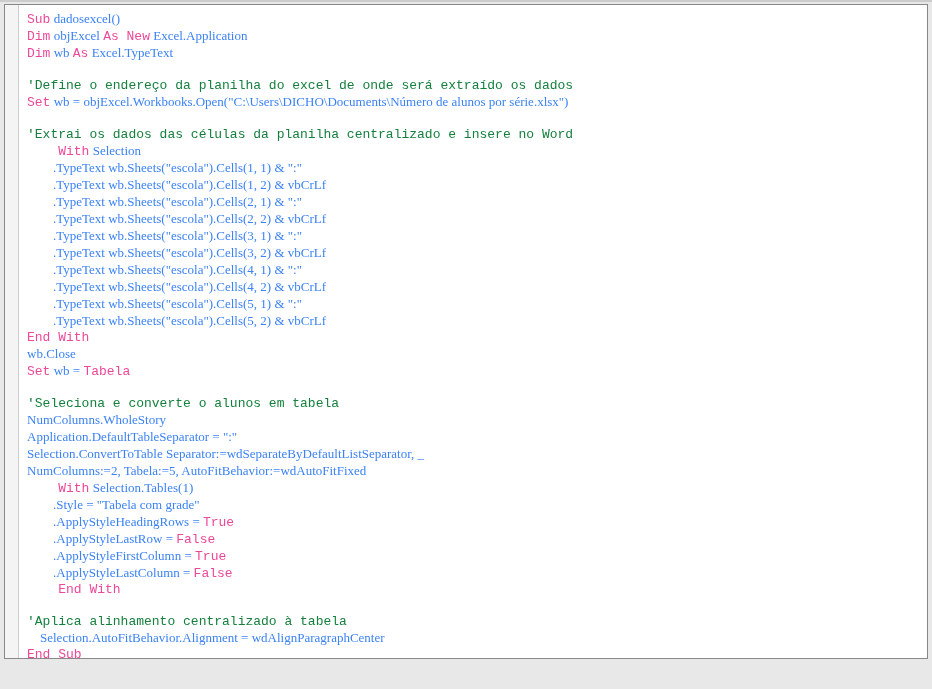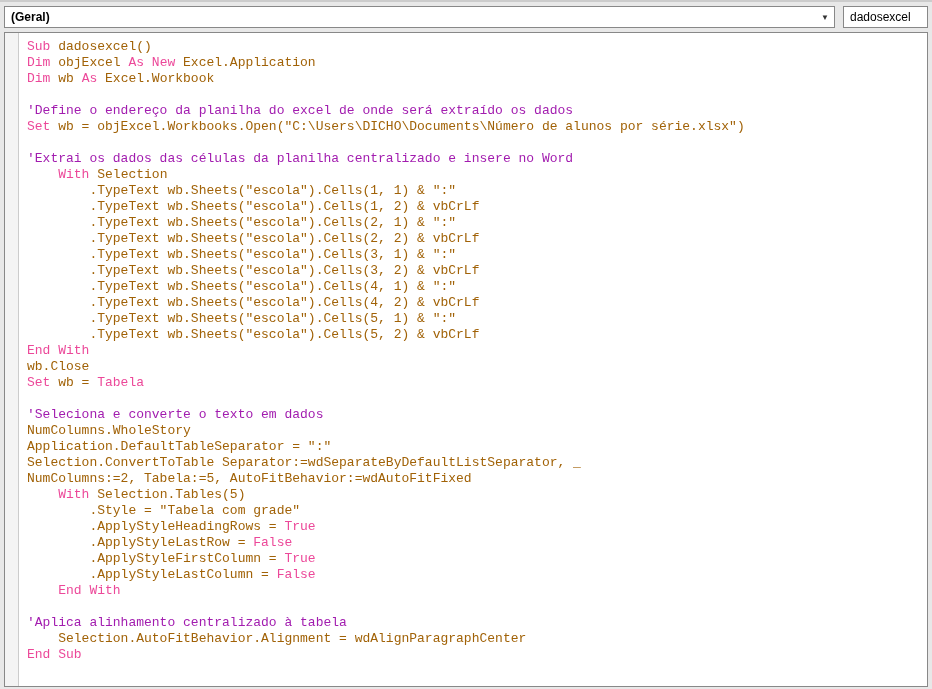--- a/index.html
+++ b/index.html
@@ -62,68 +62,59 @@
     border-right: 1px solid #ccc;
   }
   .code-area {
     flex: 1;
     padding: 6px 8px;
     white-space: pre;
     line-height: 16px;
     overflow: auto;
   }
   .kw { color: #ec4899; }
-  .cm { color: #a21caf; }
-  .txt { color: #a16207; }
+  .cm { color: #15803d; }
+  .txt { color: #3b82f6; font-family: Liberation Serif, serif; }
 </style>
 </head>
 <body>
 
 <div class="outer">
-  <div class="topbar">
-    <div class="dropdown left">
-      <span>(Geral)</span>
-      <span class="arrow">▼</span>
-    </div>
-    <div class="dropdown right">
-      <span>dadosexcel</span>
-    </div>
-  </div>
 
   <div class="code-container">
     <div class="gutter"></div>
     <div class="code-area"><span class="kw">Sub</span><span class="txt"> dadosexcel()</span>
 <span class="kw">Dim</span><span class="txt"> objExcel </span><span class="kw">As New</span><span class="txt"> Excel.Application</span>
-<span class="kw">Dim</span><span class="txt"> wb </span><span class="kw">As</span><span class="txt"> Excel.Workbook</span>
+<span class="kw">Dim</span><span class="txt"> wb </span><span class="kw">As</span><span class="txt"> Excel.TypeText</span>
 
 <span class="cm">'Define o endereço da planilha do excel de onde será extraído os dados</span>
 <span class="kw">Set</span><span class="txt"> wb = objExcel.Workbooks.Open("C:\Users\DICHO\Documents\Número de alunos por série.xlsx")</span>
 
 <span class="cm">'Extrai os dados das células da planilha centralizado e insere no Word</span>
     <span class="kw">With</span><span class="txt"> Selection</span>
 <span class="txt">        .TypeText wb.Sheets("escola").Cells(1, 1) &amp; ":"</span>
 <span class="txt">        .TypeText wb.Sheets("escola").Cells(1, 2) &amp; vbCrLf</span>
 <span class="txt">        .TypeText wb.Sheets("escola").Cells(2, 1) &amp; ":"</span>
 <span class="txt">        .TypeText wb.Sheets("escola").Cells(2, 2) &amp; vbCrLf</span>
 <span class="txt">        .TypeText wb.Sheets("escola").Cells(3, 1) &amp; ":"</span>
 <span class="txt">        .TypeText wb.Sheets("escola").Cells(3, 2) &amp; vbCrLf</span>
 <span class="txt">        .TypeText wb.Sheets("escola").Cells(4, 1) &amp; ":"</span>
 <span class="txt">        .TypeText wb.Sheets("escola").Cells(4, 2) &amp; vbCrLf</span>
 <span class="txt">        .TypeText wb.Sheets("escola").Cells(5, 1) &amp; ":"</span>
 <span class="txt">        .TypeText wb.Sheets("escola").Cells(5, 2) &amp; vbCrLf</span>
 <span class="kw">End With</span>
 <span class="txt">wb.Close</span>
 <span class="kw">Set</span><span class="txt"> wb = </span><span class="kw">Tabela</span>
 
-<span class="cm">'Seleciona e converte o texto em dados</span>
+<span class="cm">'Seleciona e converte o alunos em tabela</span>
 <span class="txt">NumColumns.WholeStory</span>
 <span class="txt">Application.DefaultTableSeparator = ":"</span>
 <span class="txt">Selection.ConvertToTable Separator:=wdSeparateByDefaultListSeparator, _</span>
 <span class="txt">NumColumns:=2, Tabela:=5, AutoFitBehavior:=wdAutoFitFixed</span>
-    <span class="kw">With</span><span class="txt"> Selection.Tables(5)</span>
+    <span class="kw">With</span><span class="txt"> Selection.Tables(1)</span>
 <span class="txt">        .Style = "Tabela com grade"</span>
 <span class="txt">        .ApplyStyleHeadingRows = </span><span class="kw">True</span>
 <span class="txt">        .ApplyStyleLastRow = </span><span class="kw">False</span>
 <span class="txt">        .ApplyStyleFirstColumn = </span><span class="kw">True</span>
 <span class="txt">        .ApplyStyleLastColumn = </span><span class="kw">False</span>
     <span class="kw">End With</span>
 
 <span class="cm">'Aplica alinhamento centralizado à tabela</span>
 <span class="txt">    Selection.AutoFitBehavior.Alignment = wdAlignParagraphCenter</span>
 <span class="kw">End Sub</span>

